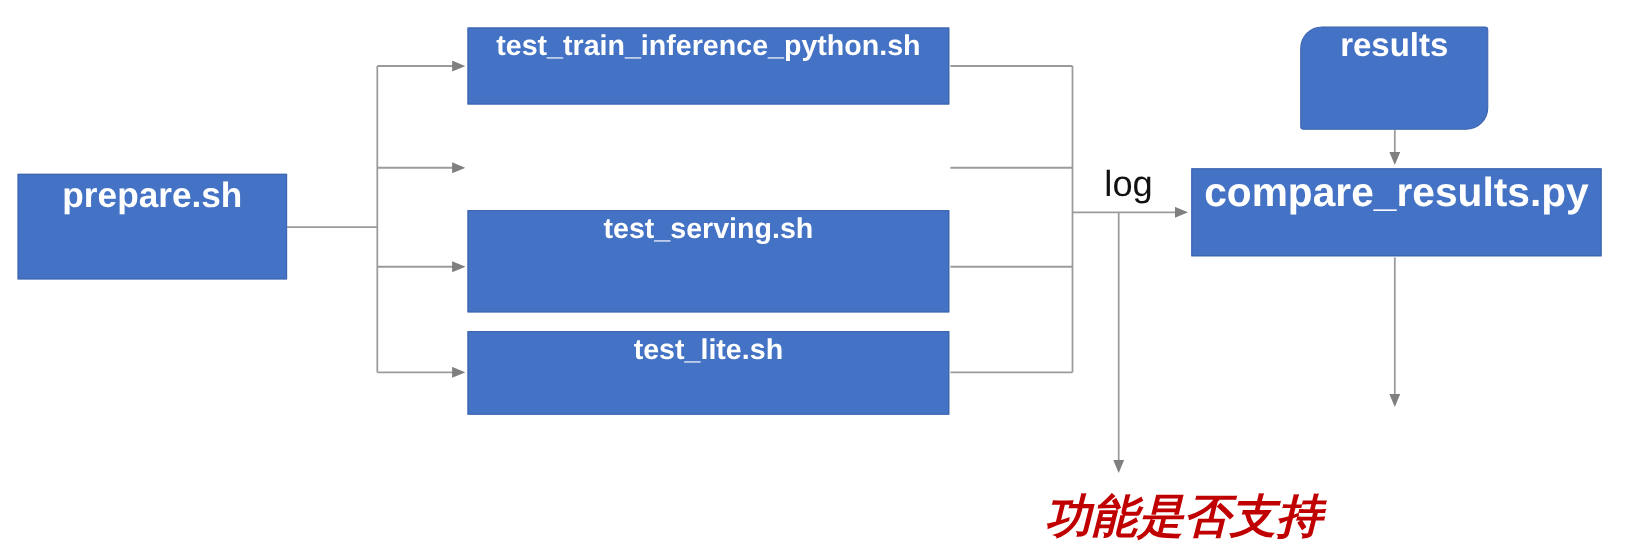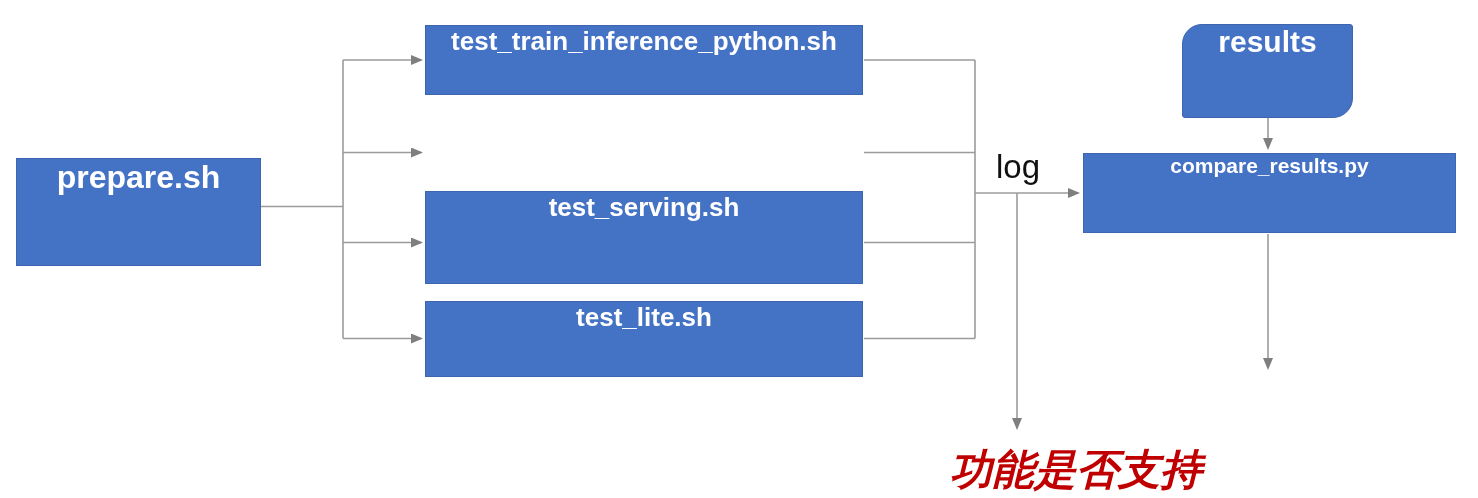--- a/index.html
+++ b/index.html
@@ -26,37 +26,37 @@
     position: absolute;
     background: #4472C4;
     border: 1px solid #3D65B0;
     box-sizing: border-box;
     color: #ffffff;
     font-weight: bold;
     display: flex;
     justify-content: center;
     text-align: center;
   }
-  .node-prepare   { left: 16px;  top: 158px; width: 245px; height: 108px; font-size: 32px; }
+  .node-prepare   { left: 16px;  top: 158px; width: 245px; height: 96px; font-size: 32px; }
   .node-test      { left: 425px; width: 438px; font-size: 26px; }
   .node-test-1    { top: 25px;  height: 70px; }
   .node-test-2    { top: 117px; height: 71px; }
   .node-test-3    { top: 191px; height: 93px; }
   .node-test-4    { top: 301px; height: 76px; }
   .node-results   { left: 1182px; top: 24px; width: 171px; height: 94px;
                     font-size: 30px; border-radius: 20px 3px 20px 3px; }
-  .node-compare   { left: 1083px; top: 153px; width: 373px; height: 80px; font-size: 21px; }
+  .node-compare   { left: 1083px; top: 153px; width: 373px; height: 80px; font-size: 37px; }
   .edge-label-log {
     position: absolute;
     left: 988px; top: 148px;
     width: 60px;
     color: #111111;
     font-size: 33px;
     font-weight: normal;
-    text-align: center;
+    text-align: right;
   }
   .outcome {
     position: absolute;
     color: #C00000;
     font-weight: bold;
     text-align: center;
     white-space: nowrap;
   }
   .outcome-function { left: 950px;  top: 442px; width: 222px; font-size: 42px; font-style: italic; }
   .outcome-accuracy { left: 1157px; top: 377px; width: 234px; font-size: 36px; }

